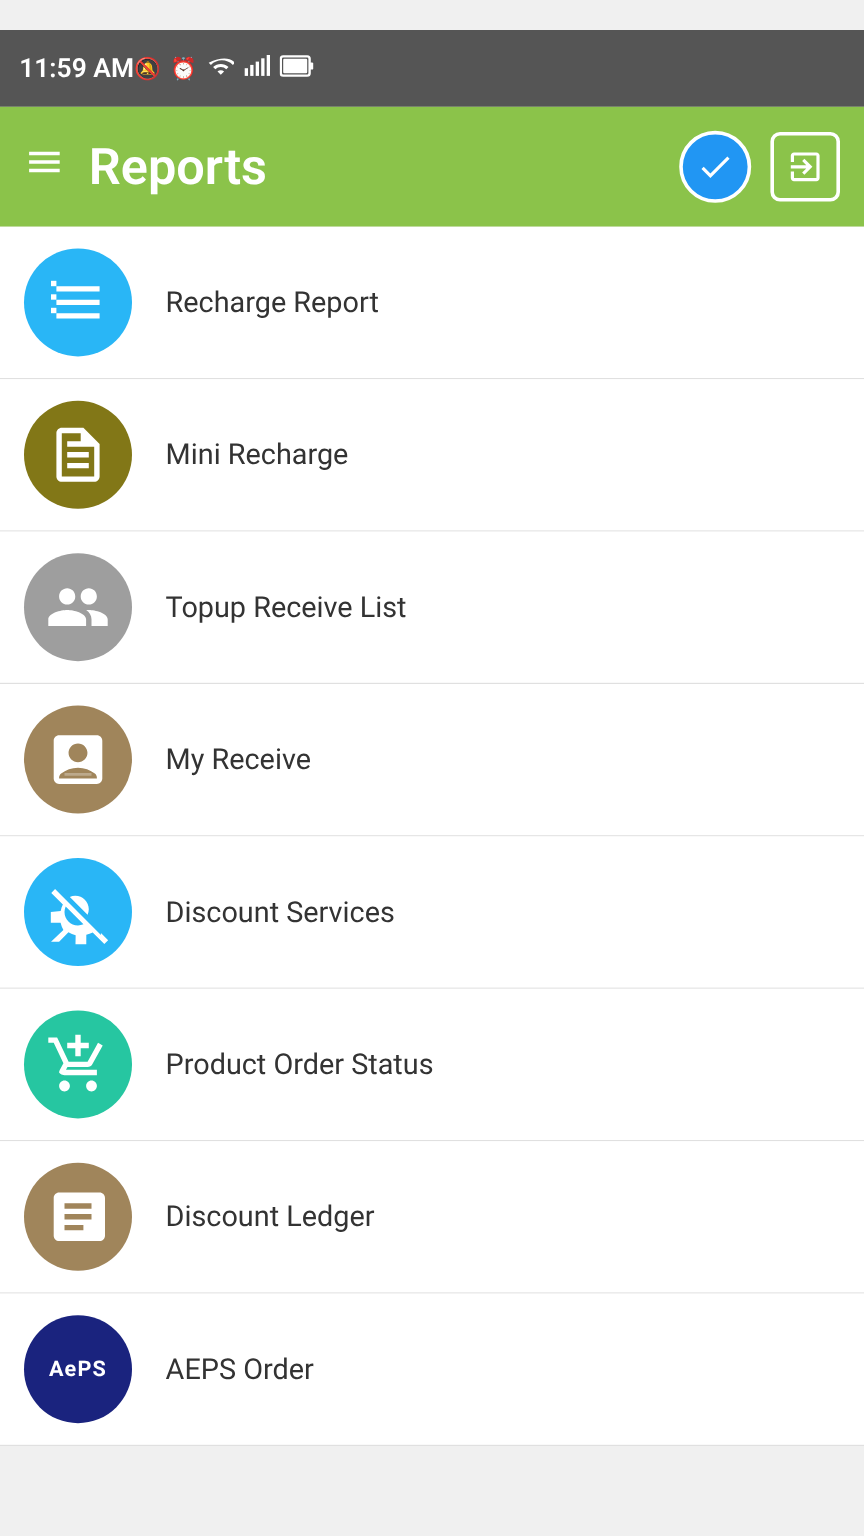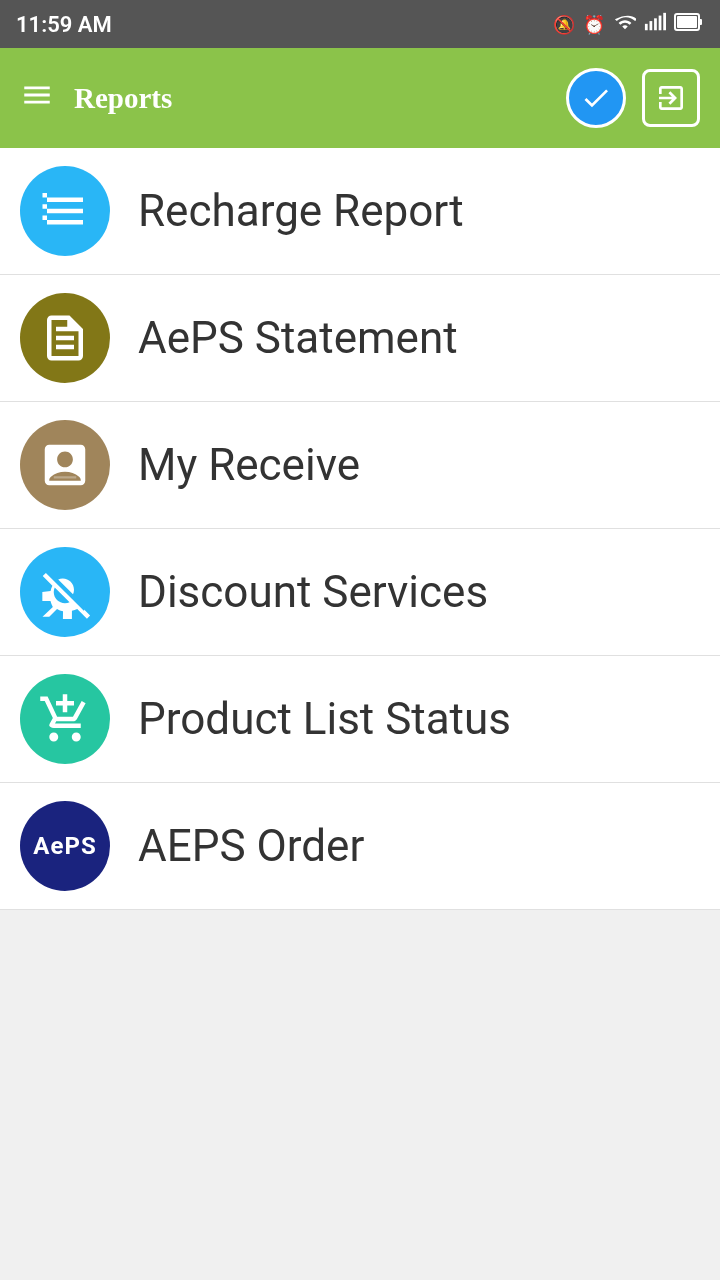--- a/index.html
+++ b/index.html
@@ -8,43 +8,44 @@
       width: 720px;
       min-height: 1280px;
       font-family: 'Roboto', Arial, sans-serif;
       background: #f0f0f0;
     }
 
     
     .status-bar {
       background: #555;
       color: #fff;
-      height: 48px;
+      height: 64px;
       display: flex;
       align-items: center;
-      justify-content: space-between;
+      justify-content: flex-start;
       padding: 0 16px;
       font-size: 22px;
       font-weight: 500;
+      margin-top: 25px;
     }
     .status-bar .time { font-weight: 600; }
     .status-icons { display: flex; align-items: center; gap: 8px; font-size: 18px; }
 
     
     .toolbar {
       background: #8bc34a;
       height: 100px;
       display: flex;
       align-items: center;
       padding: 0 20px;
       justify-content: space-between;
     }
     .toolbar-left { display: flex; align-items: center; gap: 20px; }
     .hamburger-icon { color: #fff; font-size: 30px; cursor: pointer; }
-    .toolbar-title { color: #fff; font-size: 29px; font-weight: 600; font-family: Liberation Serif, serif; }
+    .toolbar-title { color: #fff; font-size: 42px; font-weight: 600; }
     .toolbar-right { display: flex; align-items: center; gap: 16px; }
     .check-circle {
       width: 60px; height: 60px;
       background: #2196f3;
       border-radius: 50%;
       display: flex; align-items: center; justify-content: center;
       color: #fff; font-size: 30px;
       border: 3px solid #fff;
       cursor: pointer;
     }
@@ -73,41 +74,41 @@
       width: 90px; height: 90px;
       border-radius: 50%;
       display: flex; align-items: center; justify-content: center;
       flex-shrink: 0;
       margin-right: 28px;
       font-size: 38px;
       color: #fff;
     }
 
     .menu-item-label {
-      font-size: 44px;
+      font-size: 24px;
       color: #333;
       font-weight: 400;
     }
 
     
     .ic-blue { background: #29b6f6; }
     .ic-olive { background: #827717; }
     .ic-gray { background: #9e9e9e; }
     .ic-brown { background: #a0855b; }
     .ic-sky { background: #29b6f6; }
     .ic-teal { background: #26c6a1; }
     .ic-tan { background: #a0855b; }
     .ic-navy { background: #1a237e; }
 
     
     .icon-circle svg { width: 54px; height: 54px; fill: #fff; }
 
     
     .aeps-text {
-      font-size: 24px;
+      font-size: 18px;
       font-weight: 700;
       color: #fff;
       letter-spacing: 1px;
     }
   </style>
 </head>
 <body>
 
 <div class="status-bar">
   <span class="time">11:59 AM</span>
@@ -175,23 +176,31 @@
     </div>
     <span class="menu-item-label">Recharge Report</span>
   </div>
 
   <div class="menu-item">
     <div class="icon-circle ic-olive">
       <svg viewBox="0 0 24 24">
           <path d="M14 2H6c-1.1 0-2 .9-2 2v16c0 1.1.89 2 2 2h12c1.1 0 2-.9 2-2V8l-6-6zm4 18H6V4h7v5h5v11zM8 15h8v2H8zm0-4h8v2H8zm0-4h5v2H8z"></path>
         </svg>
     </div>
-    <span class="menu-item-label">AePS Statement</span>
-  </div>
-
+    <span class="menu-item-label">Mini Recharge</span>
+  </div>
+
+  <div class="menu-item">
+    <div class="icon-circle ic-gray">
+      <svg viewBox="0 0 24 24">
+          <path d="M16 11c1.66 0 2.99-1.34 2.99-3S17.66 5 16 5c-1.66 0-3 1.34-3 3s1.34 3 3 3zm-8 0c1.66 0 2.99-1.34 2.99-3S9.66 5 8 5C6.34 5 5 6.34 5 8s1.34 3 3 3zm0 2c-2.33 0-7 1.17-7 3.5V19h14v-2.5c0-2.33-4.67-3.5-7-3.5zm8 0c-.29 0-.62.02-.97.05 1.16.84 1.97 1.97 1.97 3.45V19h6v-2.5c0-2.33-4.67-3.5-7-3.5z"></path>
+        </svg>
+    </div>
+    <span class="menu-item-label">Topup Receive List</span>
+  </div>
 
   <div class="menu-item">
     <div class="icon-circle ic-brown">
       <svg viewBox="0 0 24 24">
           <path d="M19 3H5c-1.1 0-2 .9-2 2v14c0 1.1.9 2 2 2h14c1.1 0 2-.9 2-2V5c0-1.1-.9-2-2-2zm-7 3c1.93 0 3.5 1.57 3.5 3.5S13.93 13 12 13s-3.5-1.57-3.5-3.5S10.07 6 12 6zm7 13H5v-.23c0-.62.28-1.2.76-1.58C7.47 15.82 9.64 15 12 15s4.53.82 6.24 2.19c.48.38.76.97.76 1.58V19z"></path>
           <path d="M7 17h10v1H7z" opacity="0.3"></path>
         </svg>
     </div>
     <span class="menu-item-label">My Receive</span>
   </div>
@@ -205,23 +214,31 @@
     </div>
     <span class="menu-item-label">Discount Services</span>
   </div>
 
   <div class="menu-item">
     <div class="icon-circle ic-teal">
       <svg viewBox="0 0 24 24">
           <path d="M11 9h2V6h3V4h-3V1h-2v3H8v2h3v3zm-4 9c-1.1 0-1.99.9-1.99 2S5.9 22 7 22s2-.9 2-2-.9-2-2-2zm10 0c-1.1 0-1.99.9-1.99 2s.89 2 1.99 2 2-.9 2-2-.9-2-2-2zm-9.83-3.25l.03-.12.9-1.63h7.45c.75 0 1.41-.41 1.75-1.03l3.86-7.01L19.42 4h-.01l-1.1 2-2.76 5H8.53l-.13-.27L6.16 6l-.95-2-.94-2H1v2h2l3.6 7.59-1.35 2.45c-.16.28-.25.61-.25.96C5 15.1 5.9 16 7 16h12v-2H7.42c-.13 0-.25-.11-.25-.25z"></path>
         </svg>
     </div>
-    <span class="menu-item-label">Product List Status</span>
-  </div>
-
+    <span class="menu-item-label">Product Order Status</span>
+  </div>
+
+  <div class="menu-item">
+    <div class="icon-circle ic-tan">
+      <svg viewBox="0 0 24 24">
+          <path d="M20 3H5c-1.1 0-2 .9-2 2v14c0 1.1.9 2 2 2h15c1.1 0 2-.9 2-2V5c0-1.1-.9-2-2-2zM7 7h10v2H7V7zm0 4h10v2H7v-2zm0 4h7v2H7v-2z"></path>
+        </svg>
+    </div>
+    <span class="menu-item-label">Discount Ledger</span>
+  </div>
 
   <div class="menu-item">
     <div class="icon-circle ic-navy">
       <span class="aeps-text">AePS</span>
     </div>
     <span class="menu-item-label">AEPS Order</span>
   </div>
 
 </div>
 

